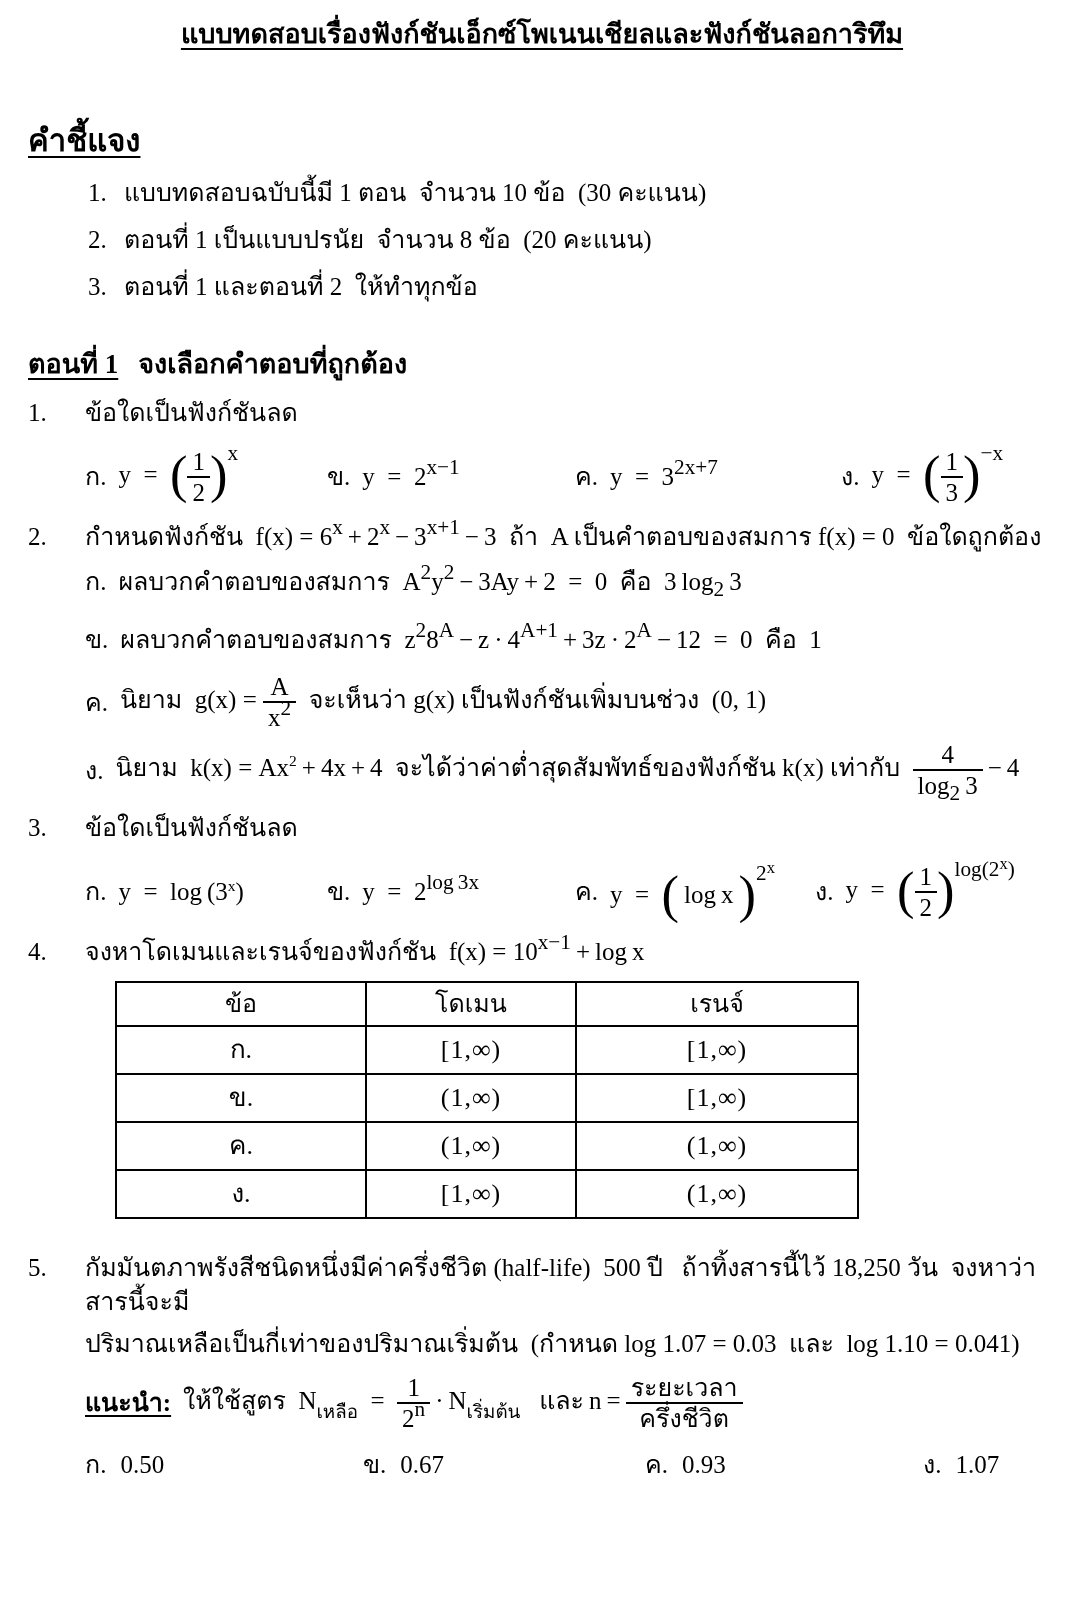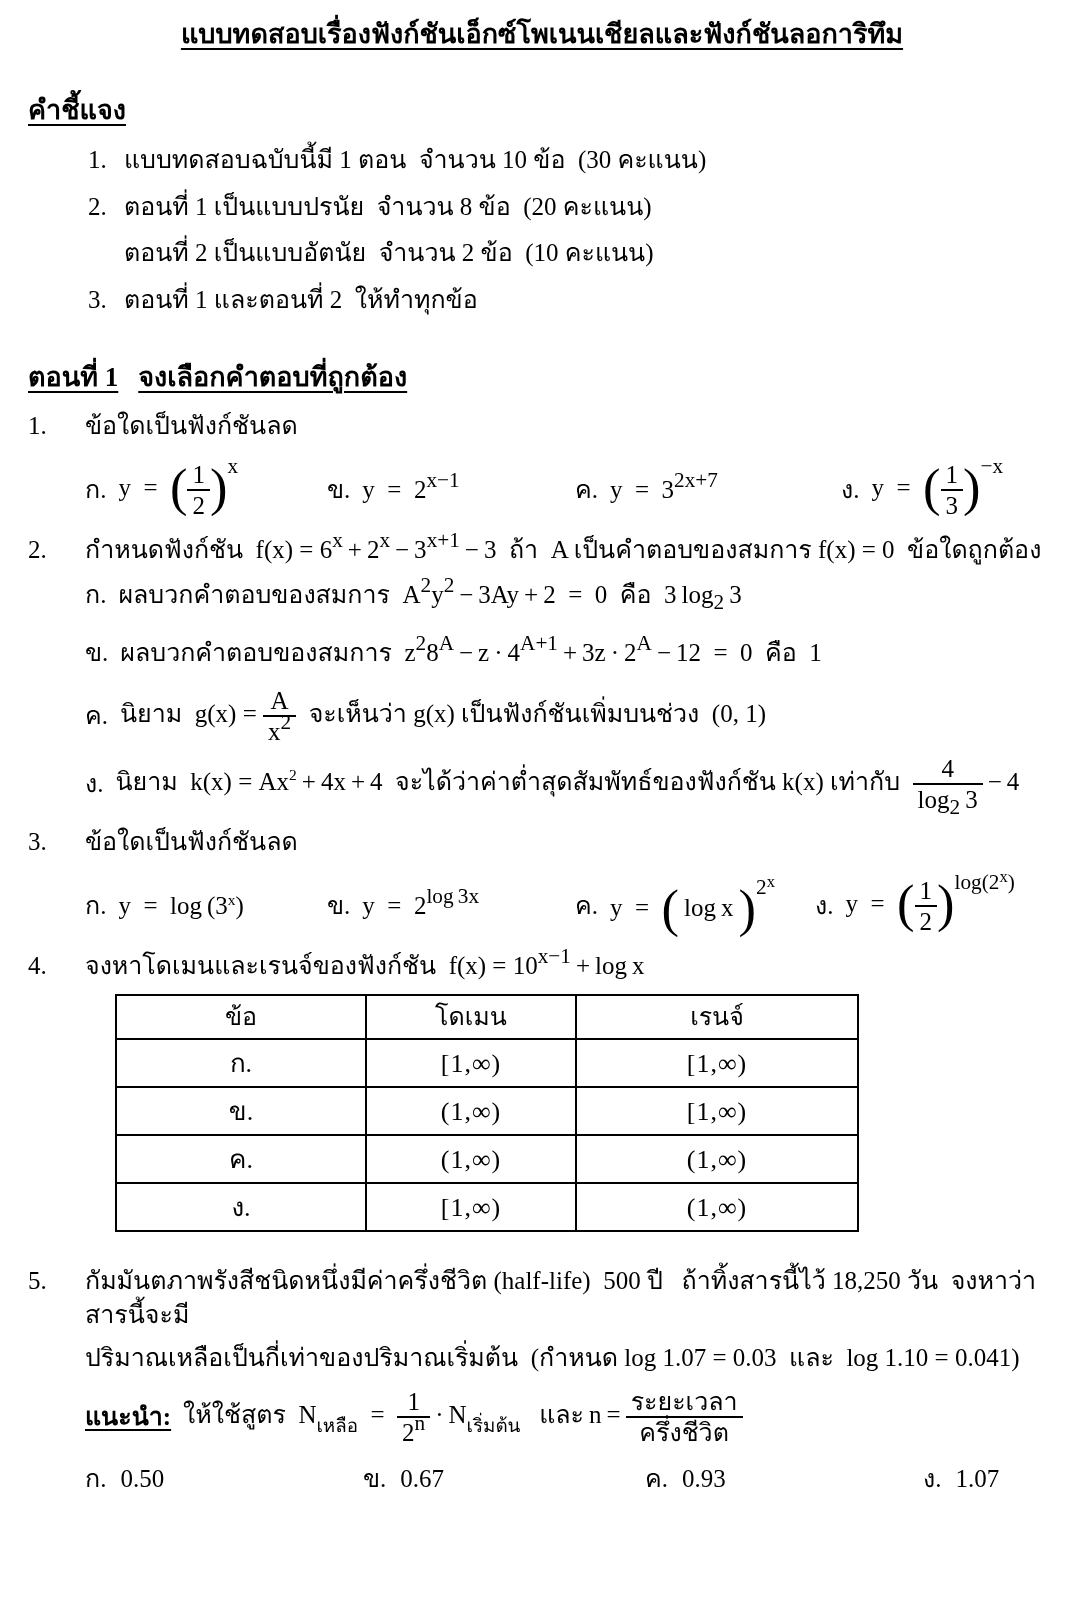--- a/index.html
+++ b/index.html
@@ -13,27 +13,27 @@
     padding: 16px 28px 0 28px;
     background: #ffffff;
     color: #000000;
     font-family: "Liberation Serif", "DejaVu Serif", serif;
     font-size: 25px;
     line-height: 1.35;
     overflow: hidden;
   }
 
   
-  .doc-title { text-align:center; font-weight:700; font-size:27px; margin-bottom:40px; }
+  .doc-title { text-align:center; font-weight:700; font-size:27px; margin-bottom:68px; }
   .doc-title > span { text-decoration:underline; text-underline-offset:5px; text-decoration-thickness:2px; }
-  .inst-heading { font-size:27px; font-weight:700; margin-bottom:14px; }
+  .inst-heading { font-size:31px; font-weight:700; margin-bottom:14px; }
   .inst-heading > span { text-decoration:underline; text-underline-offset:5px; text-decoration-thickness:2px; }
   .section-heading { font-size:27px; font-weight:700; margin:42px 0 14px 0; }
   .section-heading .lbl { text-decoration:underline; text-underline-offset:5px; text-decoration-thickness:2px; margin-right:20px; }
-  .section-heading .ttl { text-decoration:underline; text-underline-offset:5px; text-decoration-thickness:2px;margin-top:30px; }
+  .section-heading .ttl { text-underline-offset:5px; text-decoration-thickness:2px;margin-top:30px; }
 
   
   .inst-item { display:flex; margin-left:60px; margin-bottom:13px; }
   .inst-num  { width:36px; flex:none; }
   .inst-text { flex:1; }
 
   
   .question { display:flex; }
   .q-num  { width:57px; flex:none; }
   .q-body { flex:1; min-width:0; }
@@ -101,24 +101,20 @@
   <div>
     <div class="inst-item">
       <span class="inst-num">1.</span>
       <span class="inst-text">แบบทดสอบฉบับนี้มี 1 ตอน&nbsp; จำนวน 10 ข้อ&nbsp; (30 คะแนน)</span>
     </div>
     <div class="inst-item">
       <span class="inst-num">2.</span>
       <span class="inst-text">ตอนที่ 1 เป็นแบบปรนัย&nbsp; จำนวน 8 ข้อ&nbsp; (20 คะแนน)</span>
     </div>
     <div class="inst-item">
-      <span class="inst-num"></span>
-      <span class="inst-text">ตอนที่ 2 เป็นแบบอัตนัย&nbsp; จำนวน 2 ข้อ&nbsp; (10 คะแนน)</span>
-    </div>
-    <div class="inst-item">
       <span class="inst-num">3.</span>
       <span class="inst-text">ตอนที่ 1 และตอนที่ 2&nbsp; ให้ทำทุกข้อ</span>
     </div>
   </div>
 
   <div class="section-heading">
     <span class="lbl">ตอนที่ 1</span><span class="ttl">จงเลือกคำตอบที่ถูกต้อง</span>
   </div>
 
   <div class="question" id="q1">

